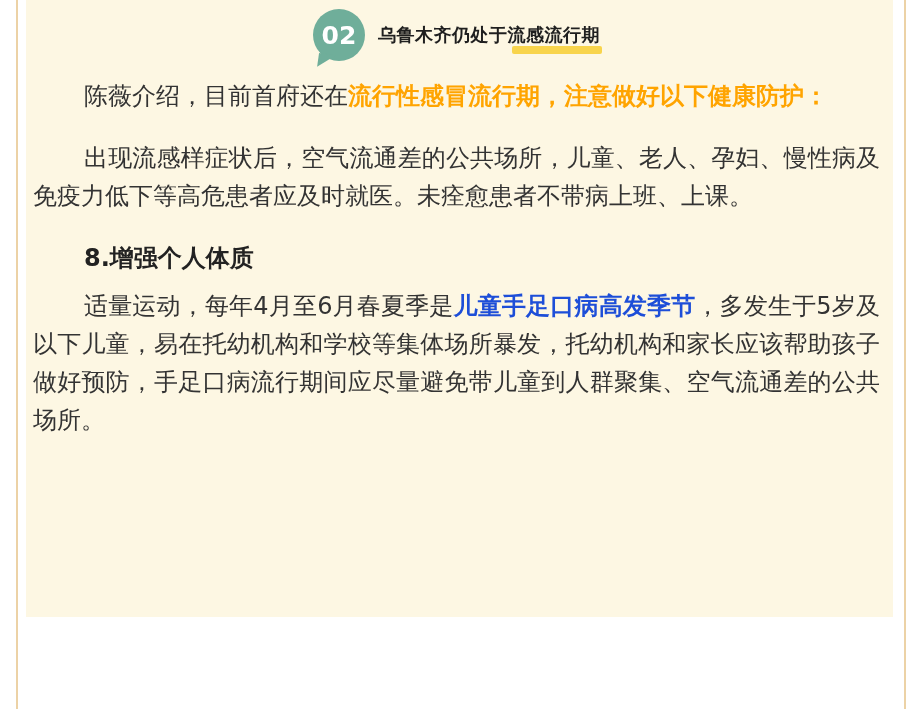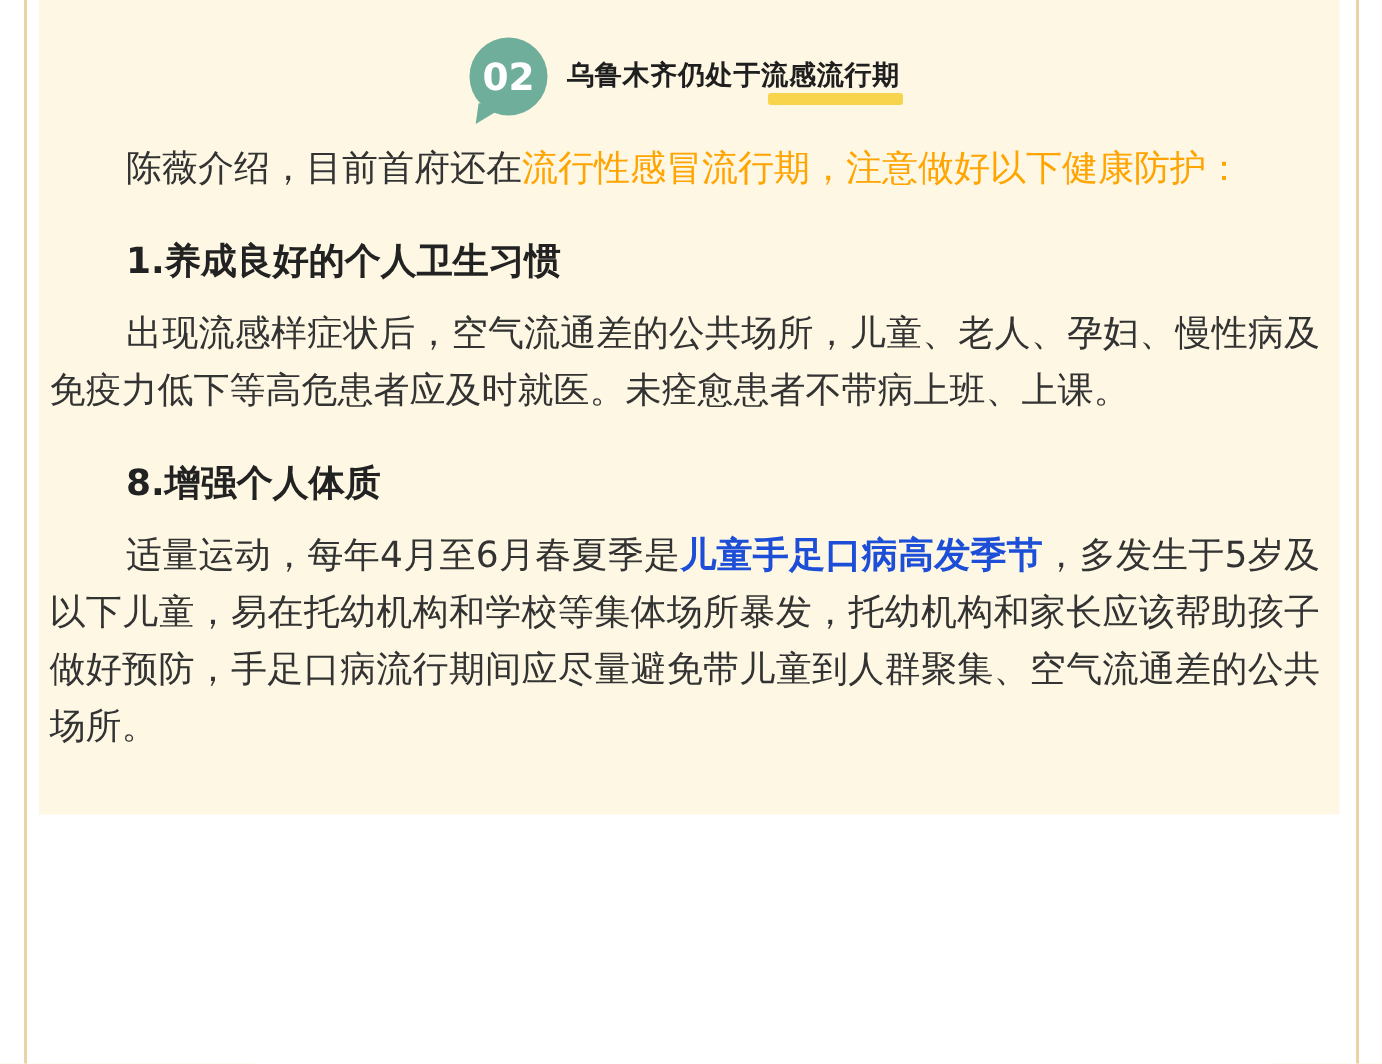--- a/index.html
+++ b/index.html
@@ -18,24 +18,24 @@
     width: 2px;
     background: #ecd2a6;
   }
   .side-rule.left  { left: 16px; }
   .side-rule.right { left: 904px; }
   .panel {
     position: absolute;
     left: 26px;
     top: 0;
     width: 867px;
-    height: 543px;
+    height: 617px;
     background: #fdf7e3;
     box-sizing: border-box;
-    padding: 16px 13px 0 7px;
+    padding: 0 13px 0 7px;
   }
   
   .header {
     display: flex;
     align-items: center;
     justify-content: center;
     gap: 13px;
     padding-top: 9px;
     margin-bottom: 16px;
   }
@@ -95,21 +95,21 @@
     text-align: justify;
   }
   .para { margin-bottom: 24px; }
   .heading {
     font-weight: bold;
     color: #222222;
     margin: 2px 0 10px 0;
   }
   .hl-orange {
     color: #ffa400;
-    font-weight: normal;
+    font-weight: bold;
   }
   .bold-run {
     font-weight: bold;
     color: #1d4ed8;
   }
 </style>
 </head>
 <body>
 
 <div class="side-rule left"></div>
@@ -124,21 +124,20 @@
     </div>
     <h1 class="title">
       <span>乌鲁木齐仍处于</span><span class="title-hl"><span>流感流行期</span><i class="underline-bar"></i></span>
     </h1>
   </div>
 
   <p class="para">
     <span>陈薇介绍，目前首府还在</span><span class="hl-orange">流行性感冒流行期，注意做好以下健康防护：</span>
   </p>
 
-  <p class="heading">1.养成良好的个人卫生习惯</p>
 
   <p class="para">出现流感样症状后，空气流通差的公共场所，儿童、老人、孕妇、慢性病及免疫力低下等高危患者应及时就医。未痊愈患者不带病上班、上课。</p>
 
   <p class="heading">8.增强个人体质</p>
 
   <p class="para">
     <span>适量运动，每年4月至6月春夏季是</span><span class="bold-run">儿童手足口病高发季节</span><span>，多发生于5岁及以下儿童，易在托幼机构和学校等集体场所暴发，托幼机构和家长应该帮助孩子做好预防，手足口病流行期间应尽量避免带儿童到人群聚集、空气流通差的公共场所。</span>
   </p>
 
 </div>

